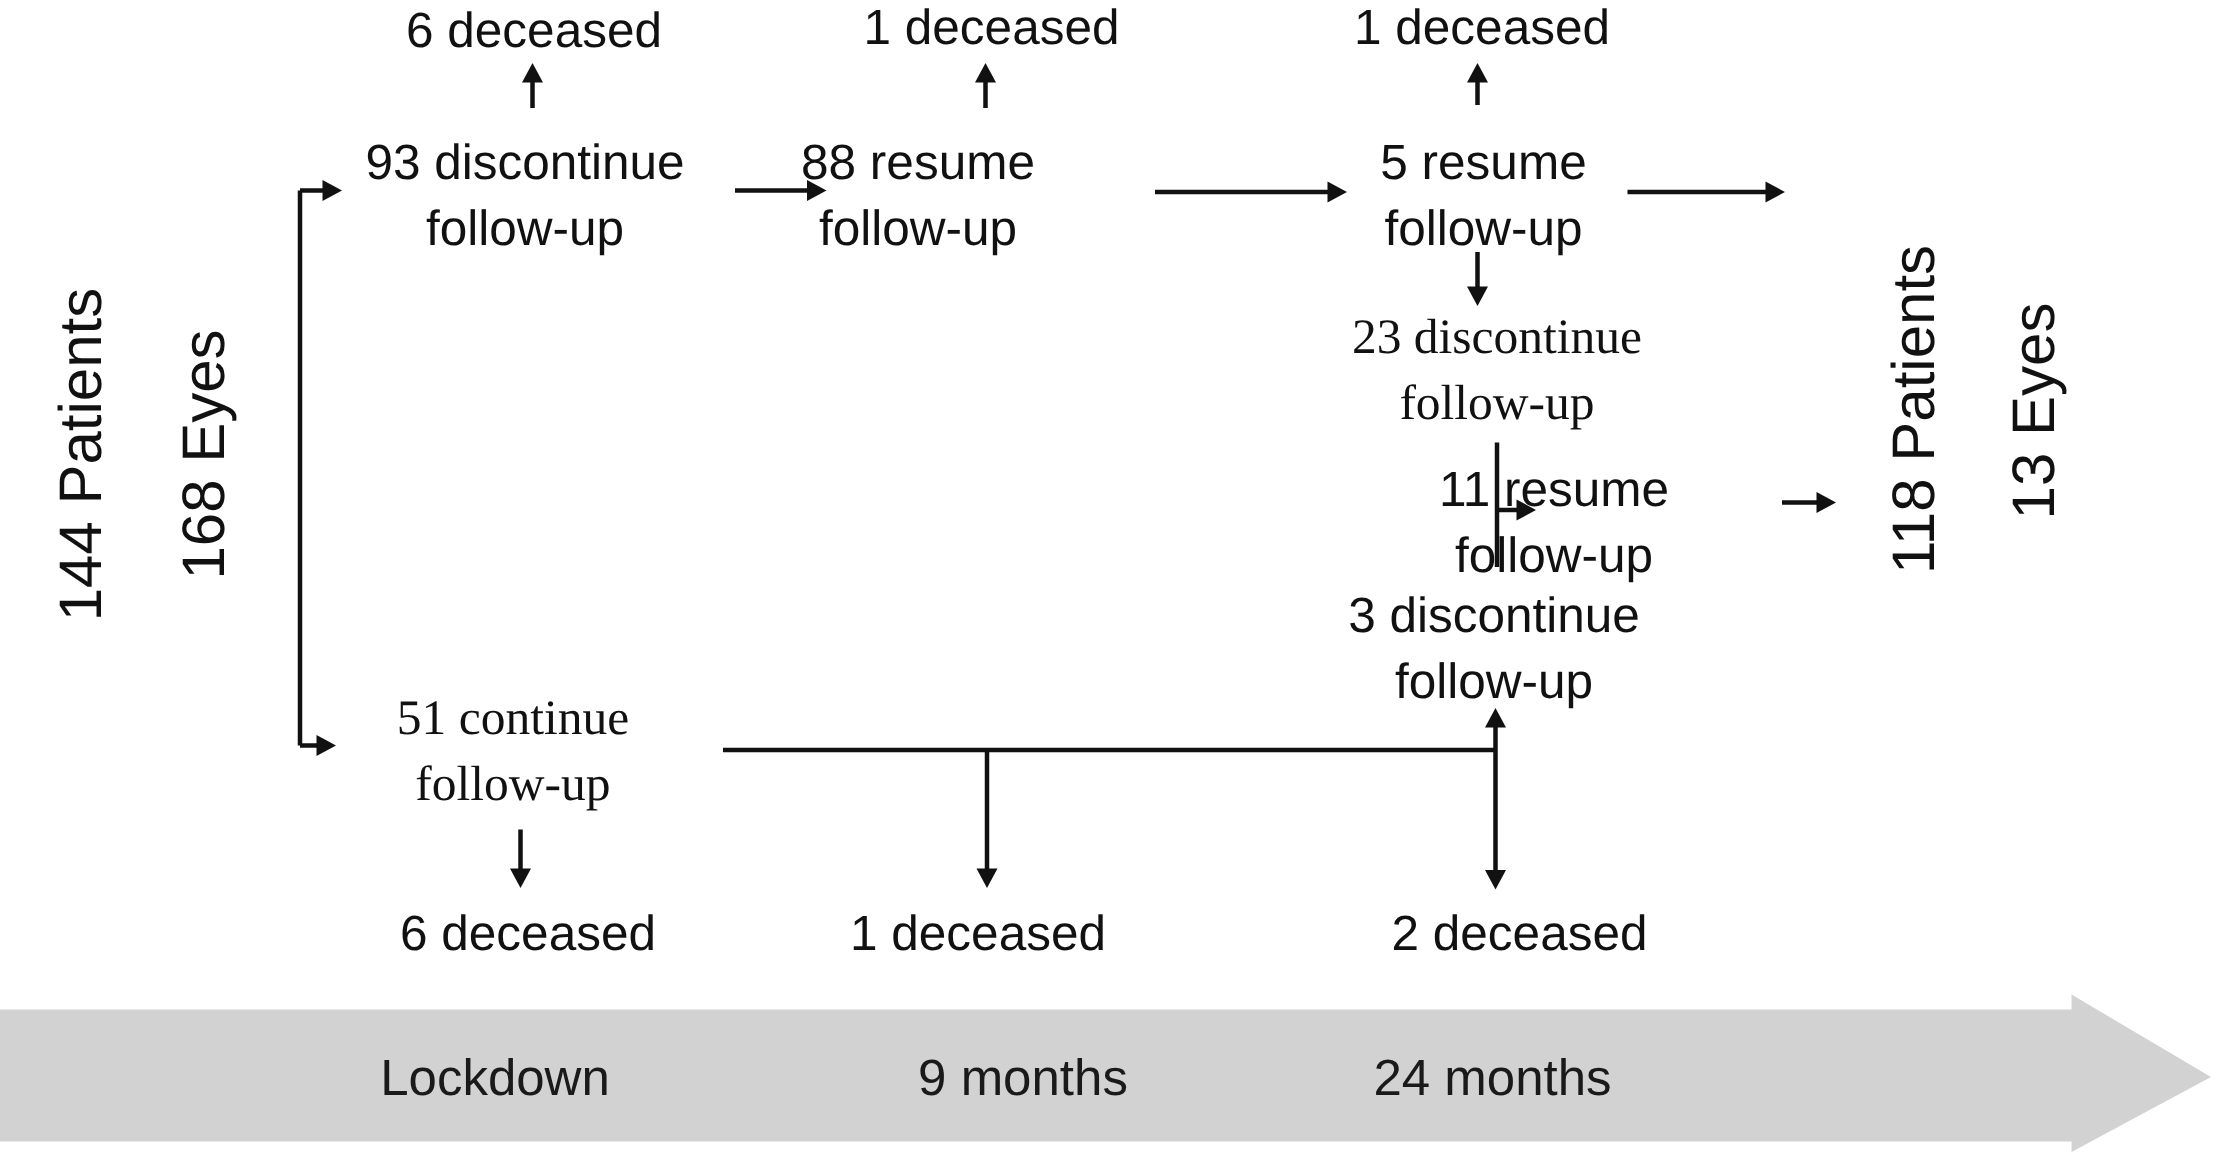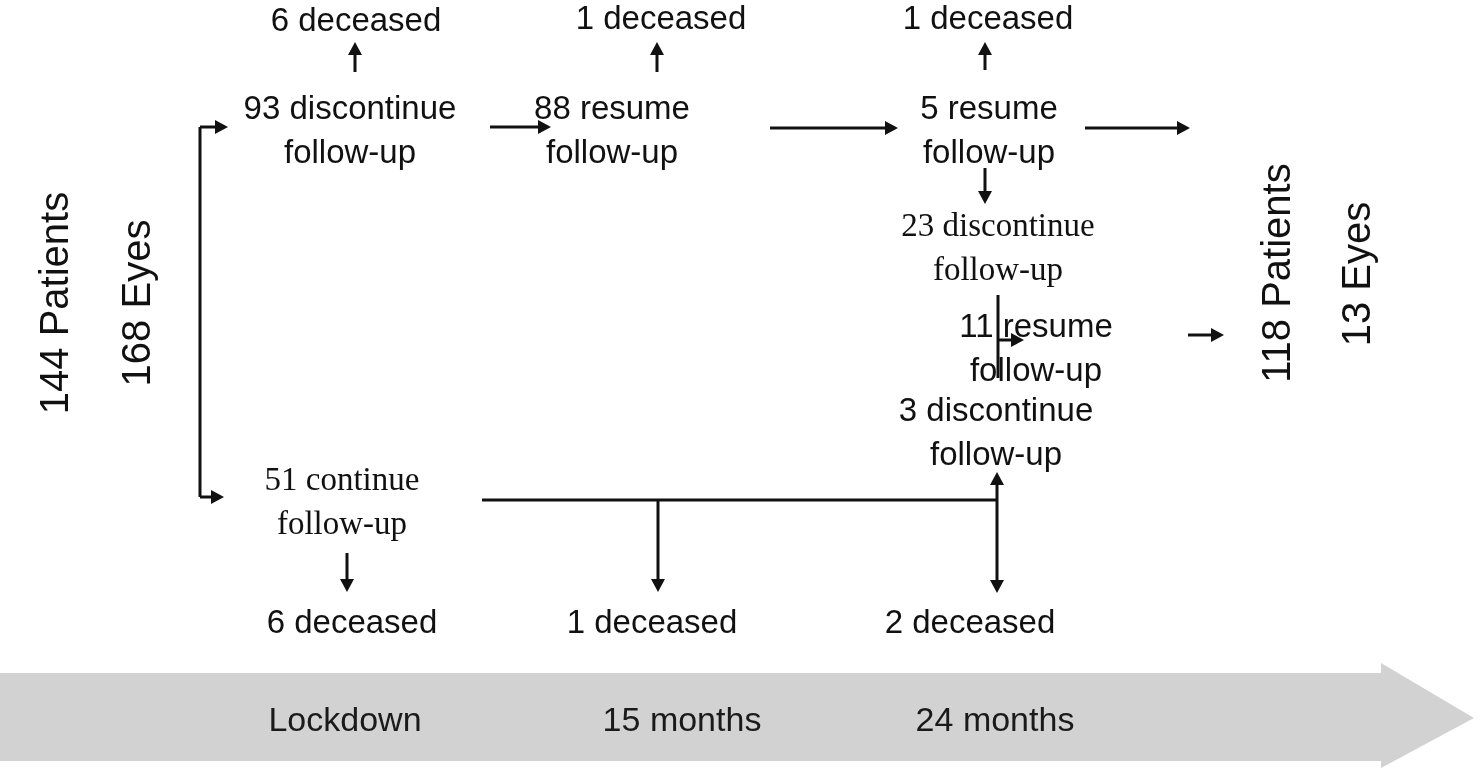--- a/index.html
+++ b/index.html
@@ -166,19 +166,19 @@
     <span class="l">3 discontinue</span>
     <span class="l">follow-up</span>
   </div>
 
   <div class="node" style="left:342px;top:457px;font-family:Liberation Serif, serif;">
     <span class="l">51 continue</span>
     <span class="l">follow-up</span>
   </div>
   <div class="node" style="left:352px;top:600px;">6 deceased</div>
   <div class="node" style="left:652px;top:600px;">1 deceased</div>
-  <div class="node" style="left:970px;top:600px;">2 deceased</div>
+  <div class="node" style="left:1013px;top:600px;">2 deceased</div>
 
-  <div class="tl-label" style="left:345px;text-align:center;">Lockdown</div>
-  <div class="tl-label" style="left:682px;">15 months</div>
+  <div class="tl-label" style="left:330px;text-align:center;">Lockdown</div>
+  <div class="tl-label" style="left:682px;">9 months</div>
   <div class="tl-label" style="left:995px;">24 months</div>
 
 </div>
 
 </body></html>

